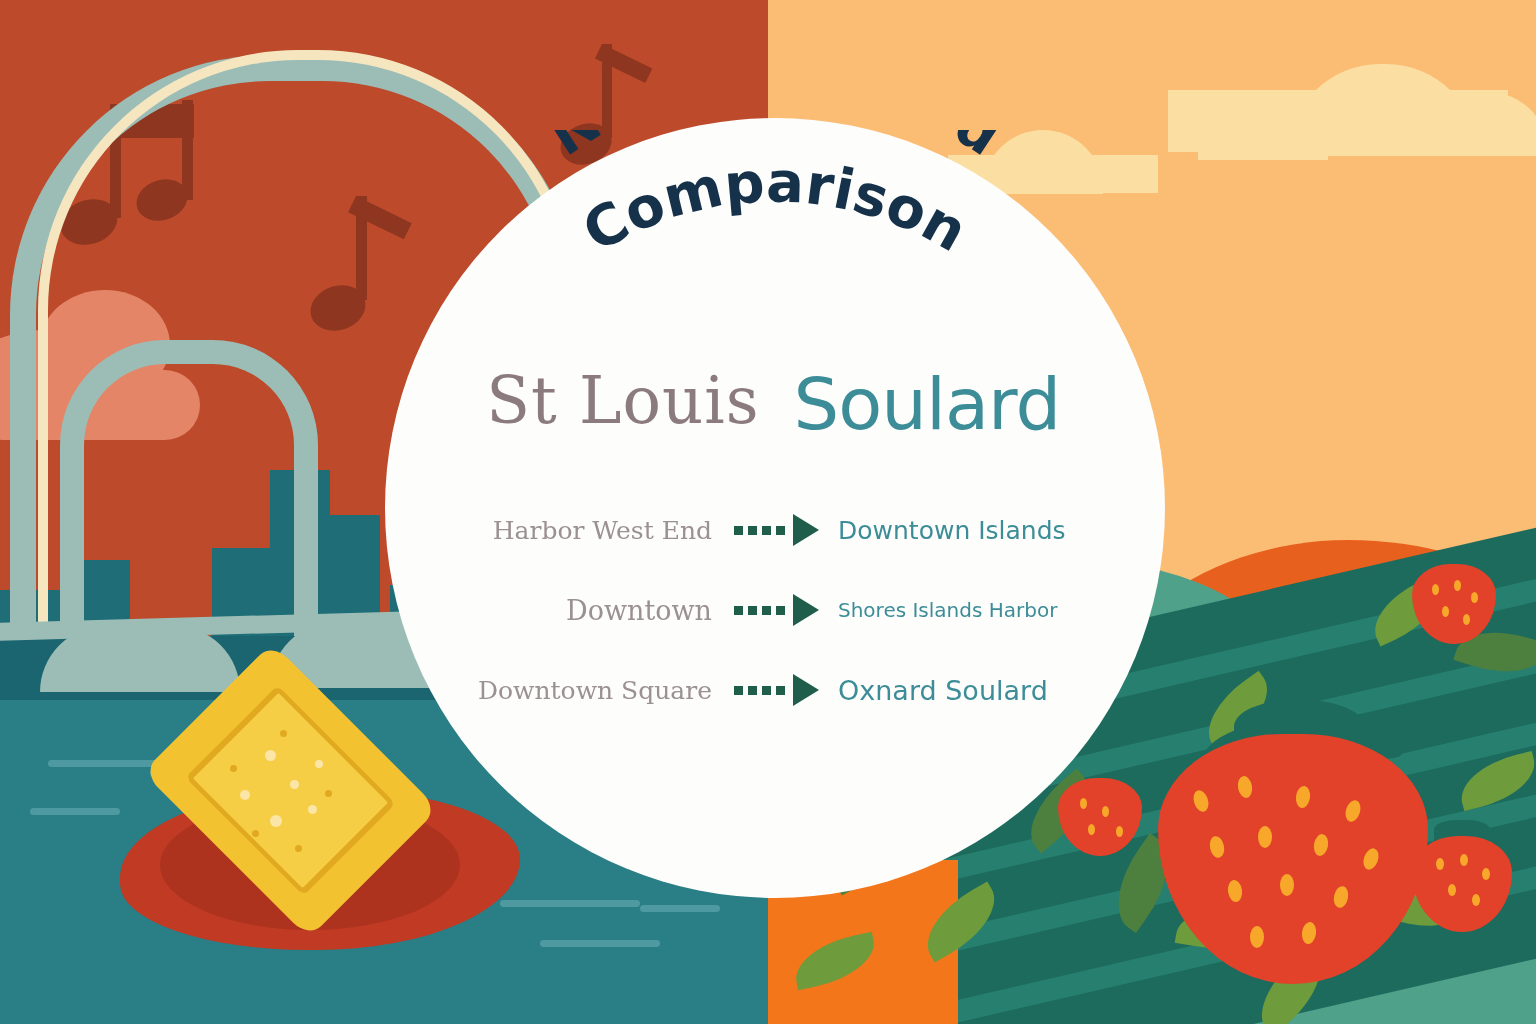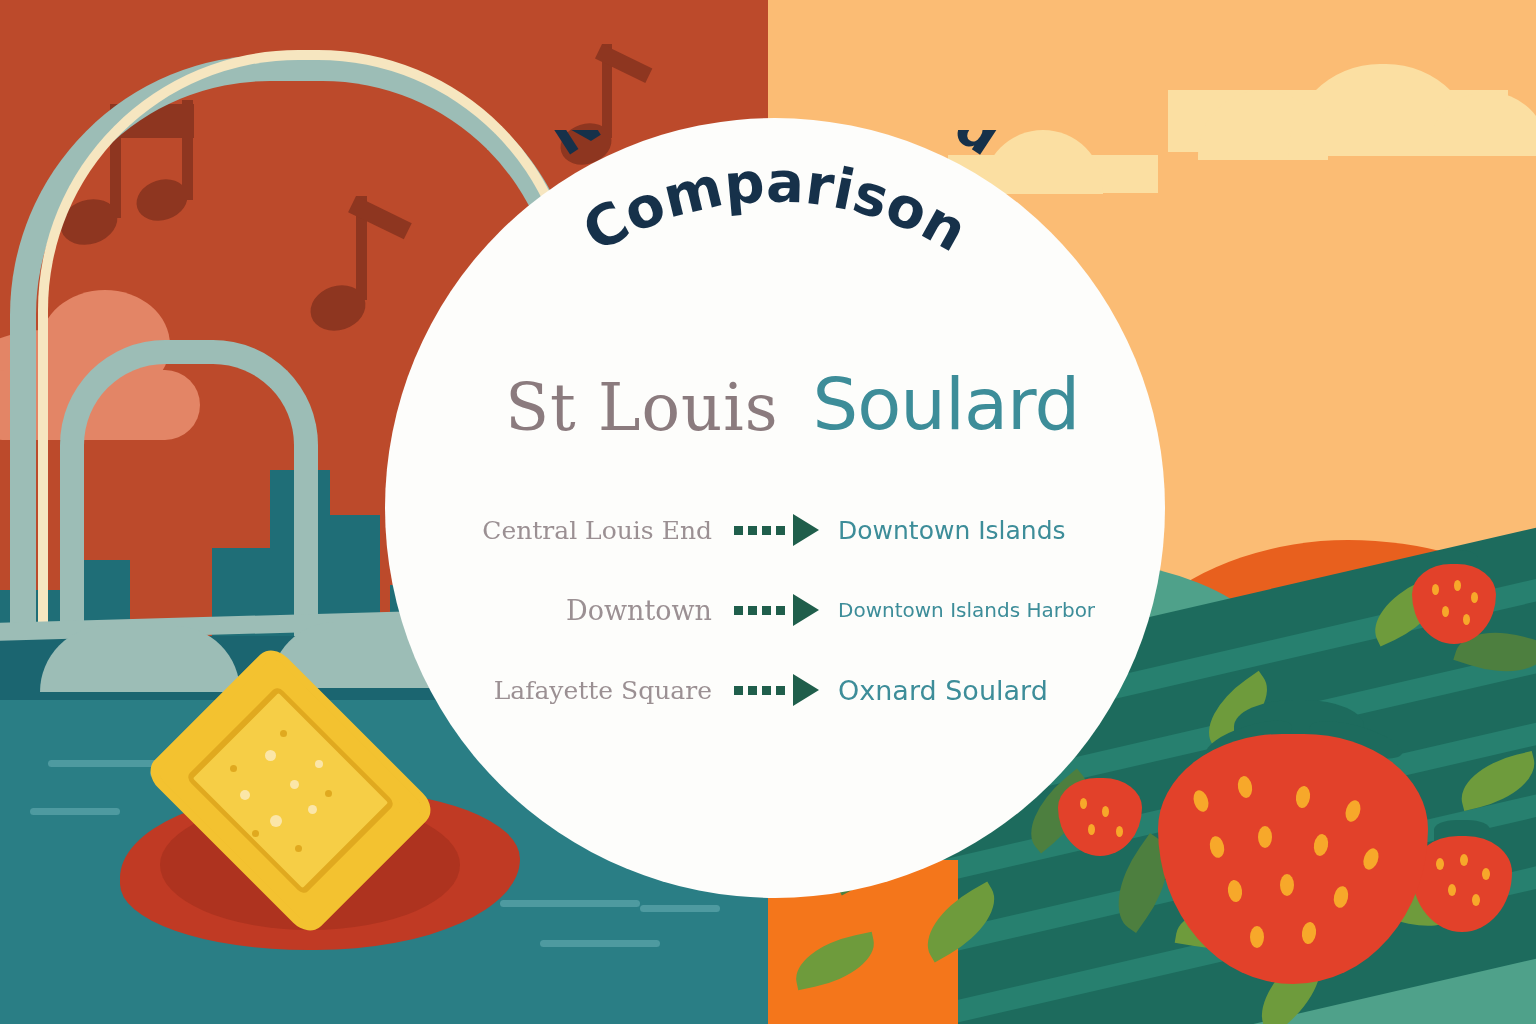--- a/index.html
+++ b/index.html
@@ -97,22 +97,22 @@
   
   #circle{
     position:absolute;left:385px;top:118px;width:780px;height:780px;
     border-radius:50%;background:#FDFDFB;
   }
 
   #title-svg{position:absolute;left:385px;top:130px;width:780px;height:250px;}
   #title-svg text{font-family:"DejaVu Sans",sans-serif;font-size:56px;font-weight:700;fill:#16314A;}
 
   #cities{
-    position:absolute;left:400px;top:362px;width:780px;
-    display:flex;align-items:flex-end;justify-content:center;gap:30px;
+    position:absolute;left:381px;top:362px;width:780px;
+    display:flex;align-items:flex-start;justify-content:center;gap:30px;
   }
   #city-a{
     font-family:"DejaVu Serif",serif;font-weight:400;font-size:66px;color:#8B7B7E;
     letter-spacing:1px;transform:scaleX(.97);
   }
   #city-b{
     font-family:"DejaVu Sans",sans-serif;font-weight:400;font-size:72px;color:#3D8D99;
     letter-spacing:-1px;
   }
 
@@ -330,45 +330,45 @@
   </svg>
 
   <div id="cities">
     <span id="city-a">St Louis</span>
     <span id="city-b">Soulard</span>
   </div>
 
   <div id="rows">
 
     <div class="cmp-row">
-      <span class="cmp-left sz-md">Central Louis End</span>
+      <span class="cmp-left sz-md">Harbor West End</span>
       <span class="cmp-arrow">
         <i class="dash"></i>
           <i class="dash"></i>
           <i class="dash"></i>
           <i class="dash"></i>
           <i class="tri"></i>
       </span>
       <span class="cmp-right sz-md">Downtown Islands</span>
     </div>
 
     <div class="cmp-row">
       <span class="cmp-left sz-lg">Downtown</span>
       <span class="cmp-arrow">
         <i class="dash"></i>
           <i class="dash"></i>
           <i class="dash"></i>
           <i class="dash"></i>
           <i class="tri"></i>
       </span>
-      <span class="cmp-right sz-sm">Downtown Islands Harbor</span>
+      <span class="cmp-right sz-sm">Shores Islands Harbor</span>
     </div>
 
     <div class="cmp-row">
-      <span class="cmp-left sz-md">Lafayette Square</span>
+      <span class="cmp-left sz-md">Downtown Square</span>
       <span class="cmp-arrow">
         <i class="dash"></i>
           <i class="dash"></i>
           <i class="dash"></i>
           <i class="dash"></i>
           <i class="tri"></i>
       </span>
       <span class="cmp-right sz-lg">Oxnard Soulard</span>
     </div>
 

